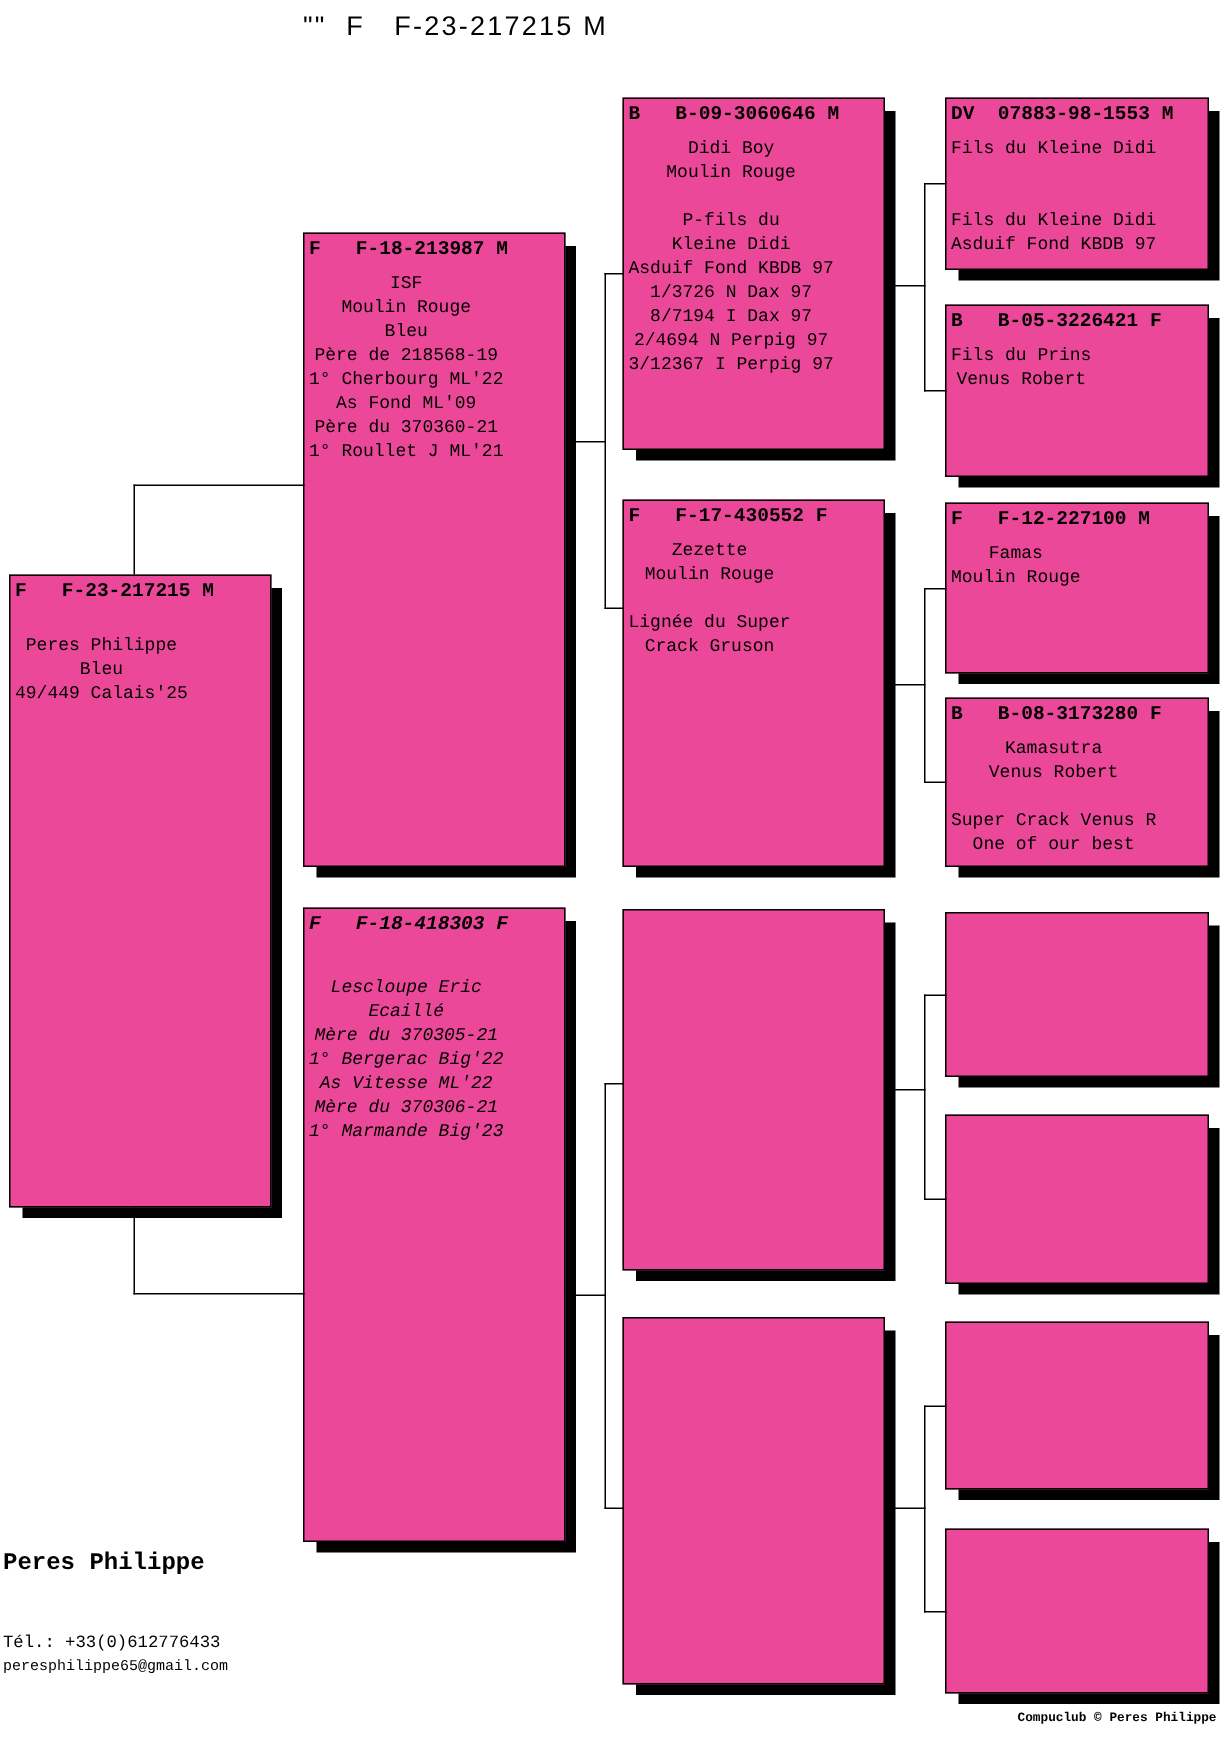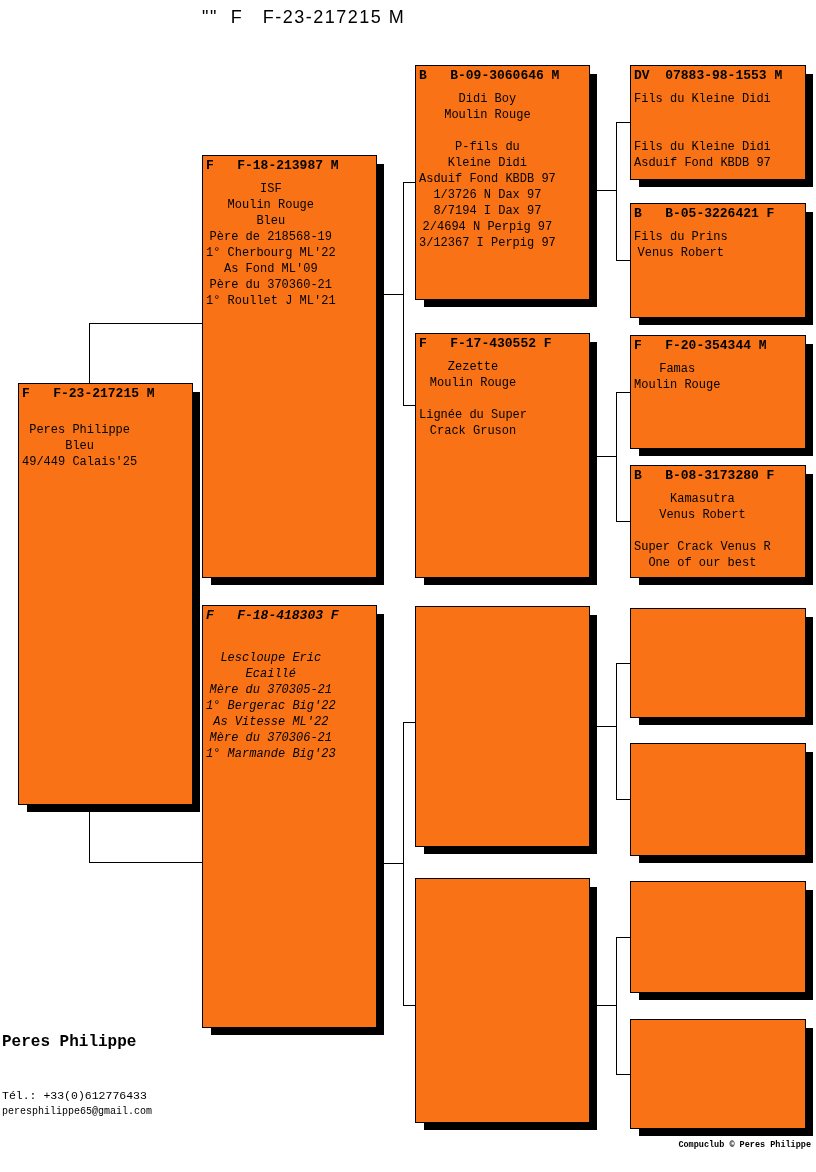--- a/index.html
+++ b/index.html
@@ -1,41 +1,41 @@
 <!DOCTYPE html>
 <html><head>
 <meta charset="utf-8">
 <style>
   html,body { margin:0; padding:0; background:#ffffff; }
   .page { position:relative; width:816px; height:1172px; background:#fff;
           font-family:"Liberation Mono", monospace; color:#000; overflow:hidden; }
   .title { position:absolute; left:202px; top:7px;
            font-family:"Liberation Sans", sans-serif; font-size:18px;
            letter-spacing:1.5px; white-space:pre; }
-  .box { position:absolute; background:#f97316; border:1px solid #000;
+  .box { position:absolute; background:#ec4899; border:1px solid #000;
          box-sizing:border-box; box-shadow:8px 8px 0 -1px #000; }
   .hdr { position:absolute; top:2px; left:3px; font-weight:bold;
          font-size:13px; white-space:pre; }
   .bd  { position:absolute; left:3px; font-size:12px; line-height:16px; white-space:pre;text-align:center; }
   .res { position:absolute; left:3px; font-size:12px; line-height:15px; white-space:pre; }
   .hl  { position:absolute; height:1px; background:#000; }
   .vl  { position:absolute; width:1px;  background:#000; }
   .breeder { position:absolute; left:2px; top:1033px; font-size:16px; font-weight:bold; }
   .phone { position:absolute; left:2px; top:1089px; font-size:11.5px; white-space:pre; }
   .email { position:absolute; left:2px; top:1106px; font-size:10px; white-space:pre; }
   .credit { position:absolute; right:5px; top:1140px; font-size:8.5px; font-weight:bold; white-space:pre; }
 </style>
 </head>
 <body>
 
 <div class="page">
 
   <div class="title">""  F   F-23-217215 M</div>
 
-  <div class="box" style="left:18px; top:383px; width:175px; height:422px;">
+  <div class="box" style="left:6px; top:383px; width:175px; height:422px;">
     <div class="hdr">F   F-23-217215 M</div>
     <div class="bd" style="top:38px;">Peres Philippe
 Bleu
 49/449 Calais'25</div>
   </div>
 
   <div class="box" style="left:202px; top:155px; width:175px; height:423px;">
     <div class="hdr">F   F-18-213987 M</div>
     <div class="bd" style="top:25px;">ISF
 Moulin Rouge
@@ -94,21 +94,21 @@
 Asduif Fond KBDB 97</div>
   </div>
 
   <div class="box" style="left:630px; top:203px; width:176px; height:115px;">
     <div class="hdr">B   B-05-3226421 F</div>
     <div class="bd" style="top:25px;">Fils du Prins
 Venus Robert</div>
   </div>
 
   <div class="box" style="left:630px; top:335px; width:176px; height:114px;">
-    <div class="hdr">F   F-20-354344 M</div>
+    <div class="hdr">F   F-12-227100 M</div>
     <div class="bd" style="top:25px;">Famas
 Moulin Rouge</div>
   </div>
 
   <div class="box" style="left:630px; top:465px; width:176px; height:113px;padding-left:48px;">
     <div class="hdr">B   B-08-3173280 F</div>
     <div class="bd" style="top:25px;">Kamasutra
 Venus Robert
 
 Super Crack Venus R

